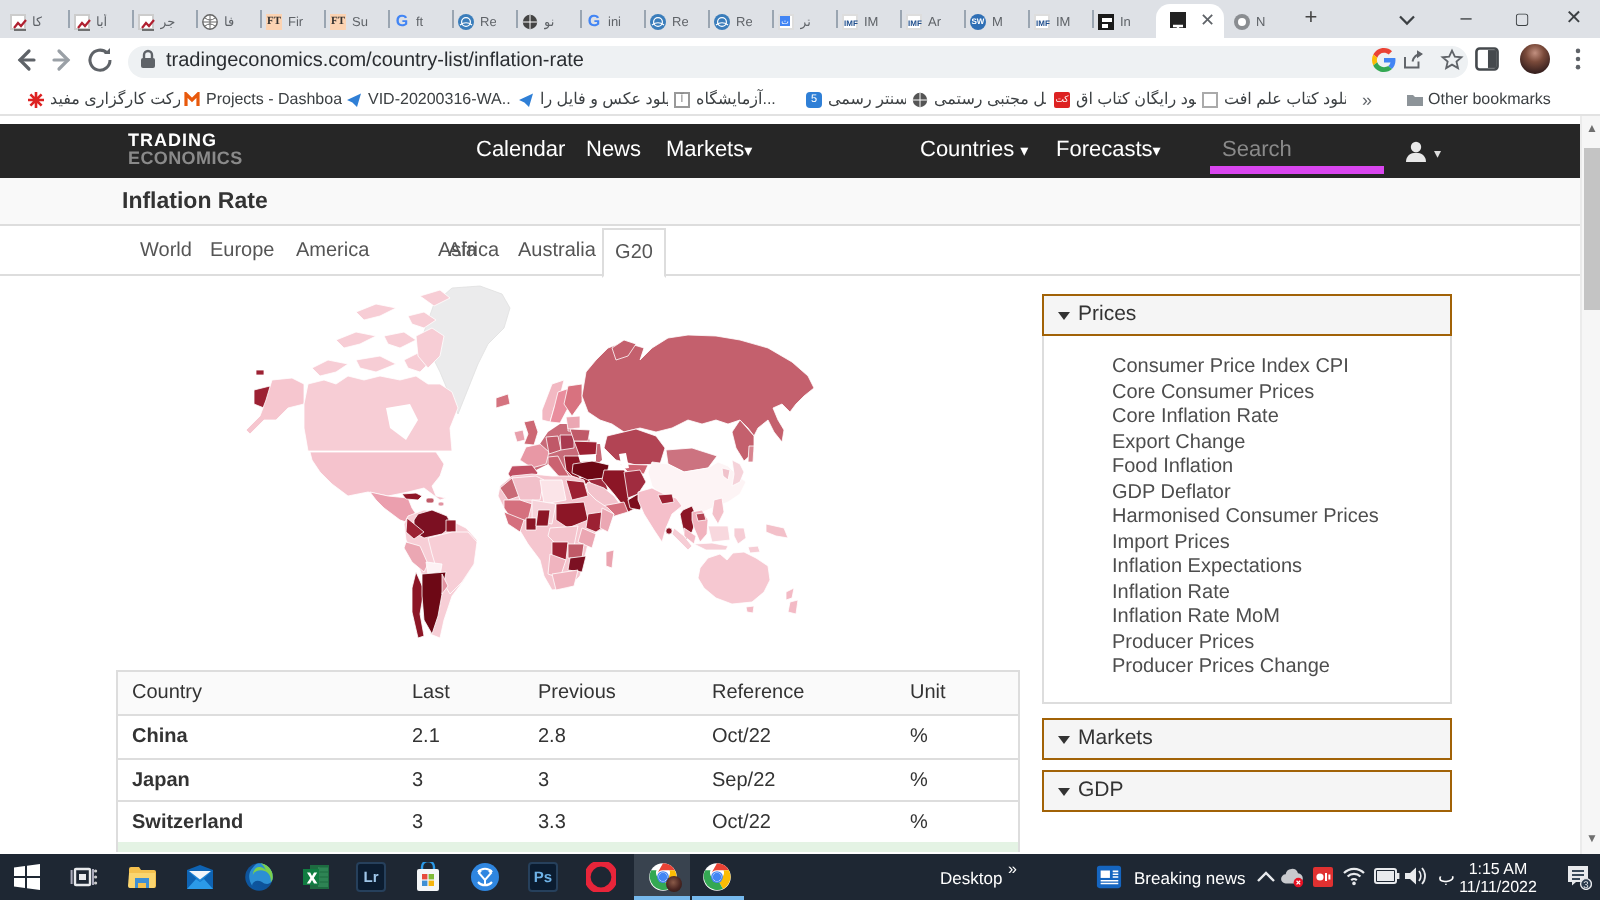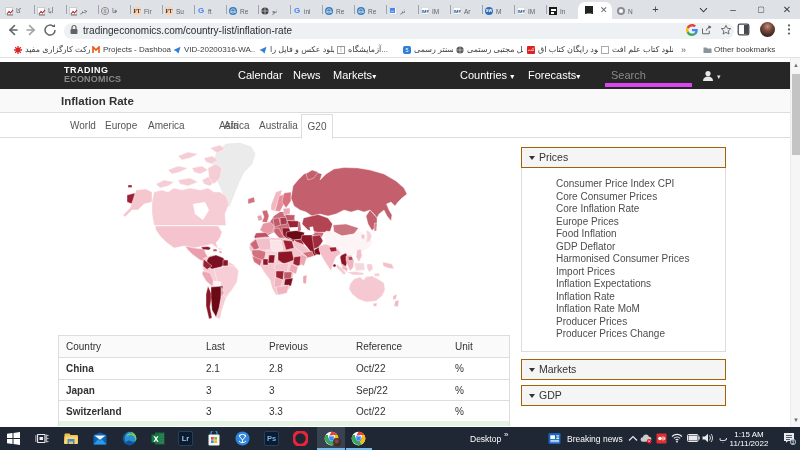--- a/index.html
+++ b/index.html
@@ -446,21 +446,21 @@
     <path d="M287,161 291,160 290,167 286,166 z" fill="#f3bac5"></path>
   </g>
   </svg>
   </div>
 
   <div class="sbh" style="top:89px;">Prices</div>
   <div id="linkpanel">
     <div style="top:10px;">Consumer Price Index CPI</div>
     <div style="top:22.5px;text-align:right;">Core Consumer Prices</div>
     <div style="top:35px;">Core Inflation Rate</div>
-    <div style="top:47.5px;">Europe Prices</div>
+    <div style="top:47.5px;">Export Change</div>
     <div style="top:60px;">Food Inflation</div>
     <div style="top:72.5px;">GDP Deflator</div>
     <div style="top:85px;">Harmonised Consumer Prices</div>
     <div style="top:97.5px;">Import Prices</div>
     <div style="top:110px;">Inflation Expectations</div>
     <div style="top:122.5px;">Inflation Rate</div>
     <div style="top:135px;">Inflation Rate MoM</div>
     <div style="top:147.5px;">Producer Prices</div>
     <div style="top:160px;">Producer Prices Change</div>
   </div>

